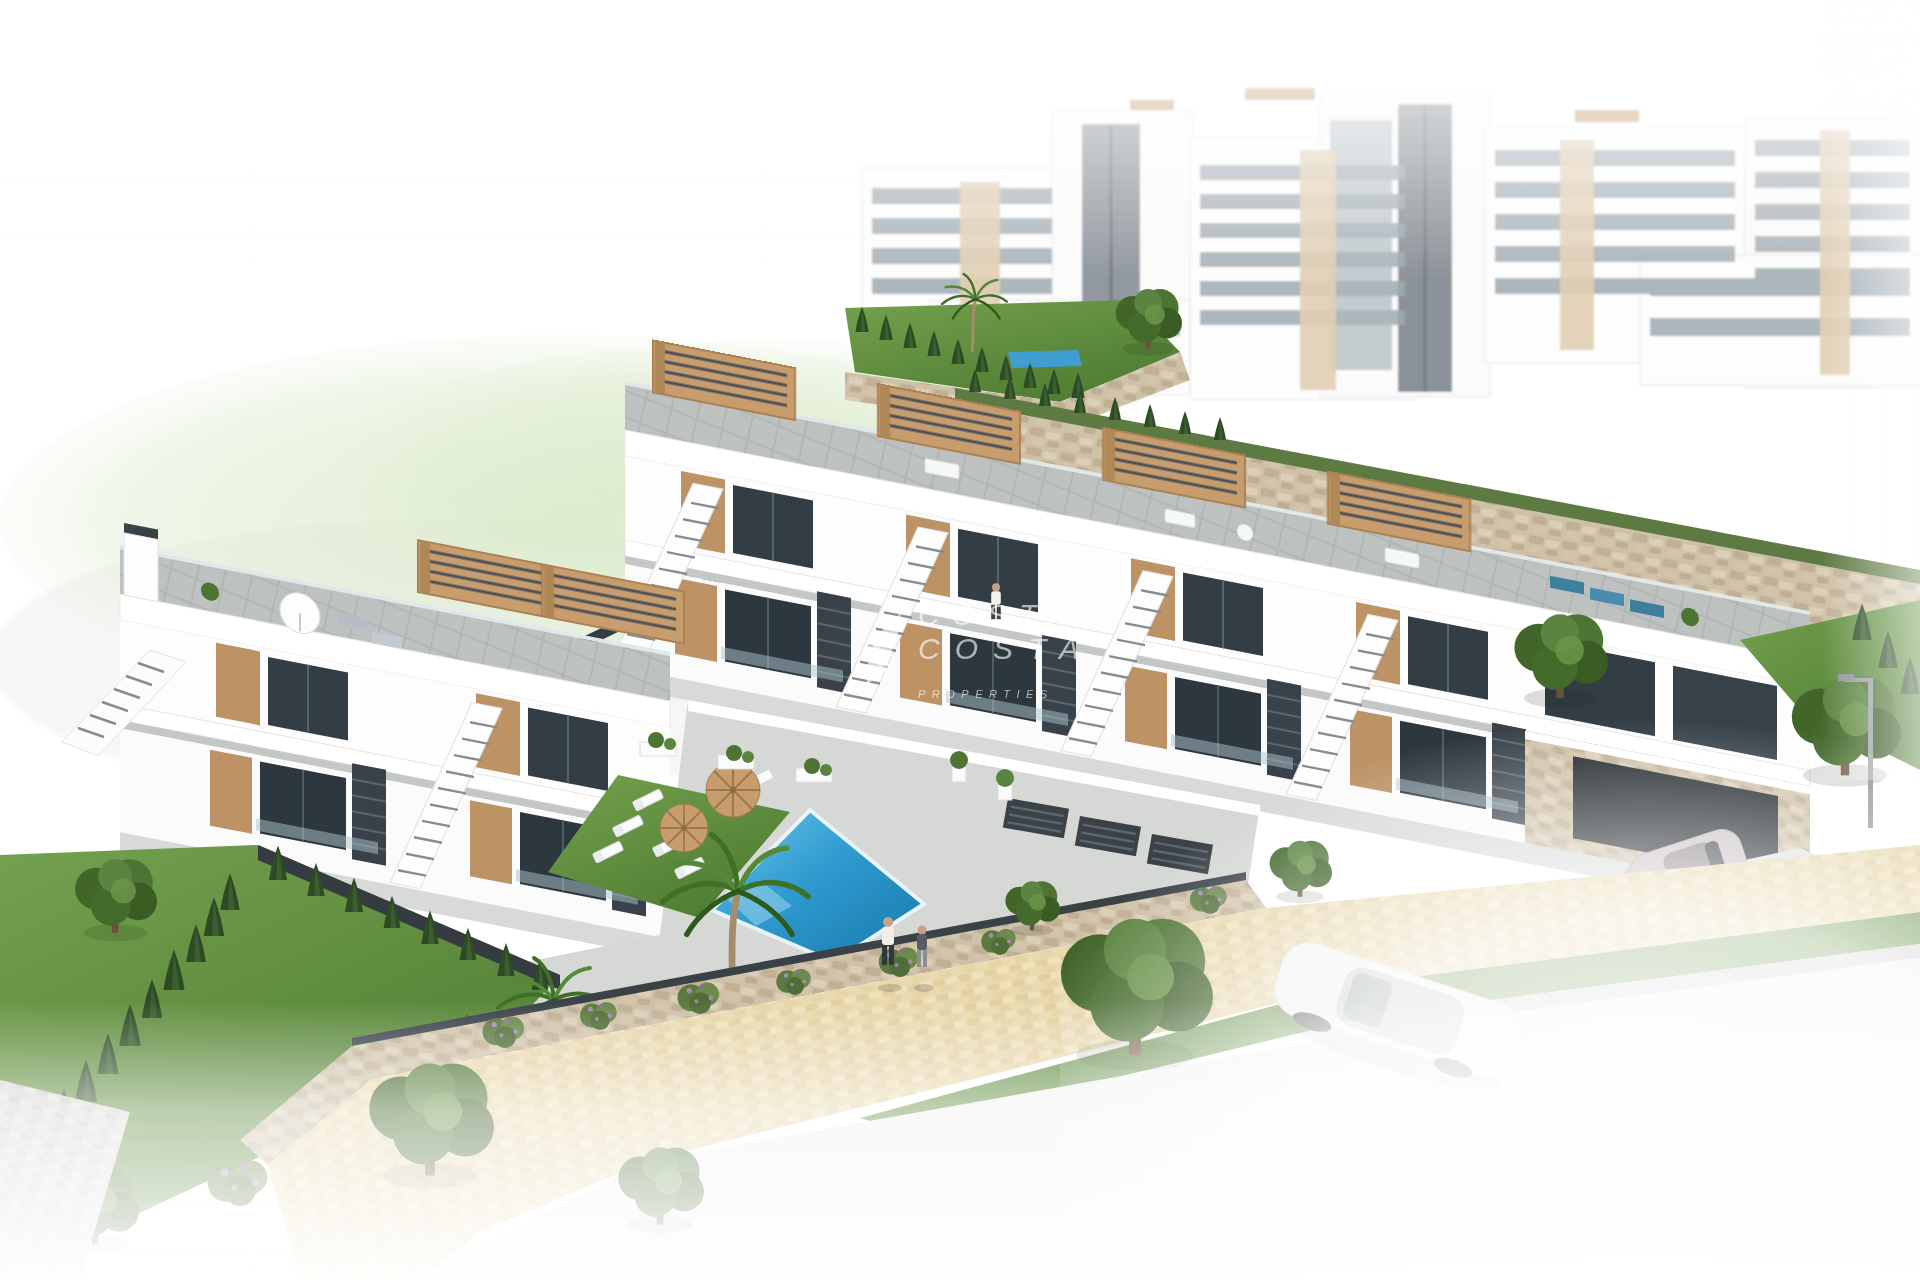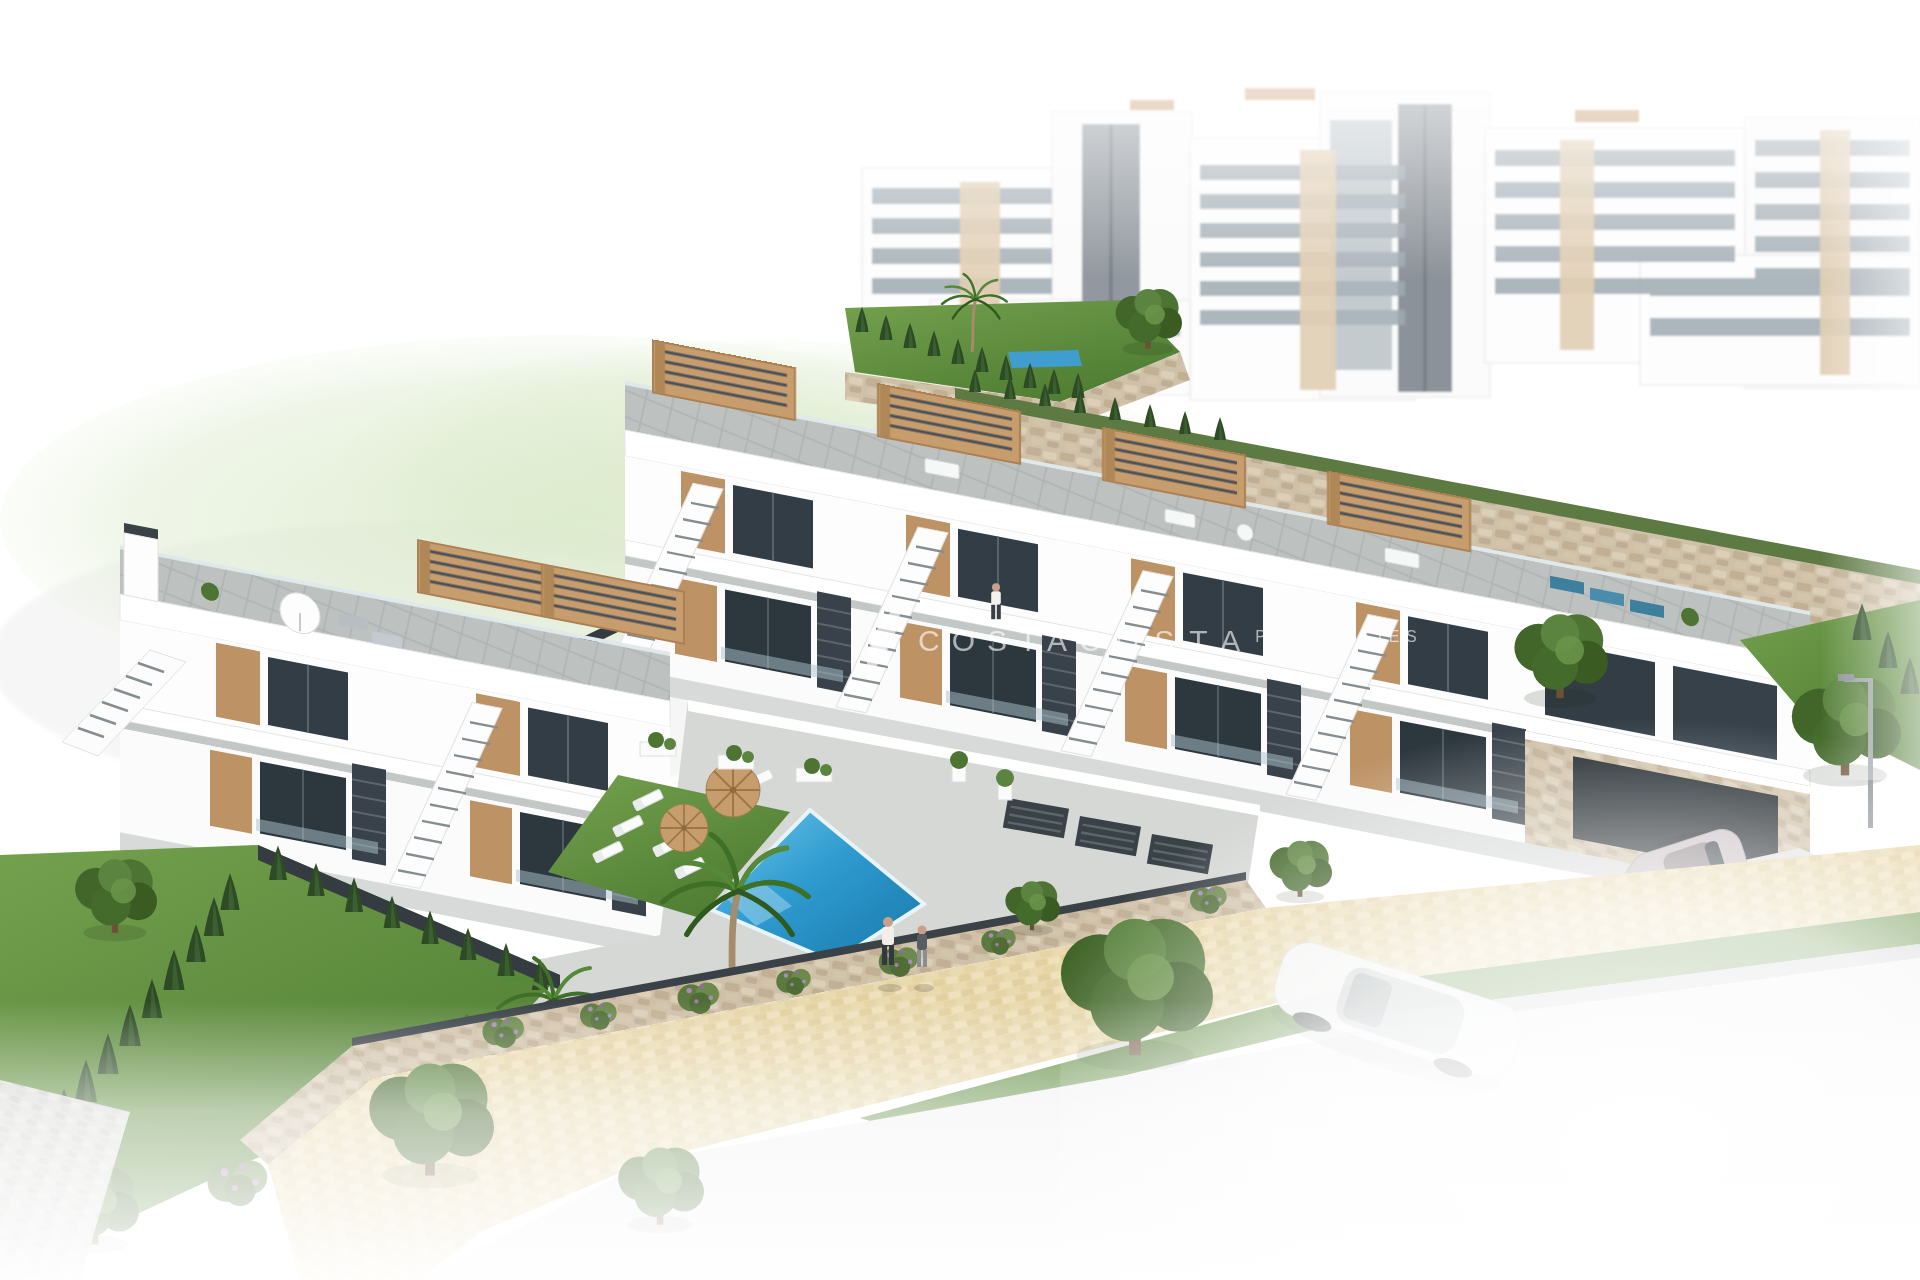--- a/index.html
+++ b/index.html
@@ -3,24 +3,24 @@
 <meta charset="utf-8">
 <style>
   html,body{margin:0;padding:0;background:#fff;}
   .stage{position:relative;width:1920px;height:1280px;overflow:hidden;background:#ffffff;
          font-family:"Liberation Sans", sans-serif;}
   .stage > svg{position:absolute;left:0;top:0;}
   
   .watermark{position:absolute;left:858px;top:598px;display:flex;align-items:center;gap:14px;
              color:rgba(255,255,255,0.62);pointer-events:none;}
   .wm-icon{width:46px;height:86px;flex:0 0 auto;}
-  .wm-text{display:flex;flex-direction:row;}
+  .wm-text{display:flex;flex-direction:column;font-style:italic;}
   .wm-l1{font-size:30px;line-height:34px;letter-spacing:12px;font-weight:400;white-space:nowrap;}
   .wm-l2{font-size:30px;line-height:34px;letter-spacing:15px;font-weight:400;white-space:nowrap;}
-  .wm-l3{font-size:16px;line-height:14px;letter-spacing:6.5px;margin-top:6px;font-weight:400;white-space:nowrap;}
+  .wm-l3{font-size:11px;line-height:14px;letter-spacing:6.5px;margin-top:21px;font-weight:400;white-space:nowrap;}
 </style>
 </head>
 <body>
 
 <div class="stage">
 <svg width="1920" height="1280" viewBox="0 0 1920 1280">
   <defs>
     <filter id="blur2" x="-5%" y="-5%" width="110%" height="110%">
           <feGaussianBlur stdDeviation="2"></feGaussianBlur>
         </filter>

